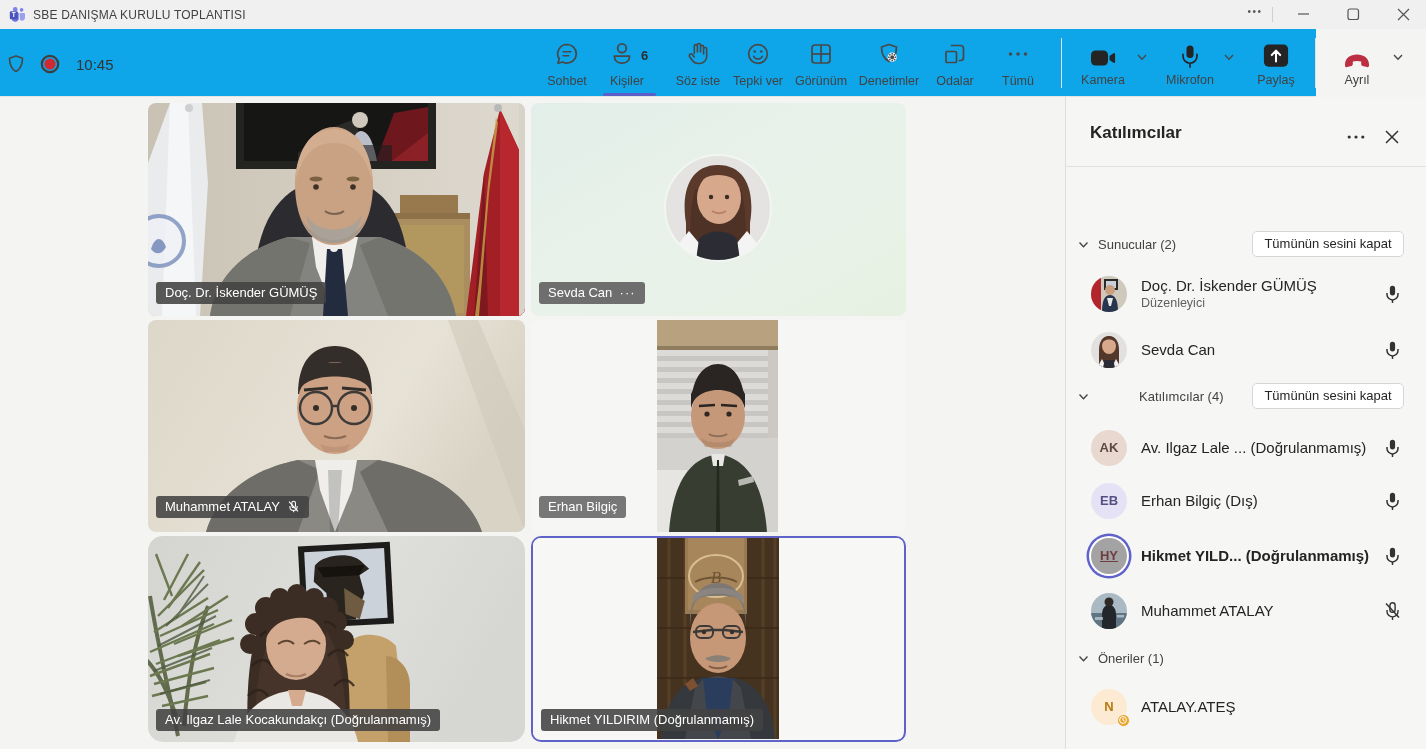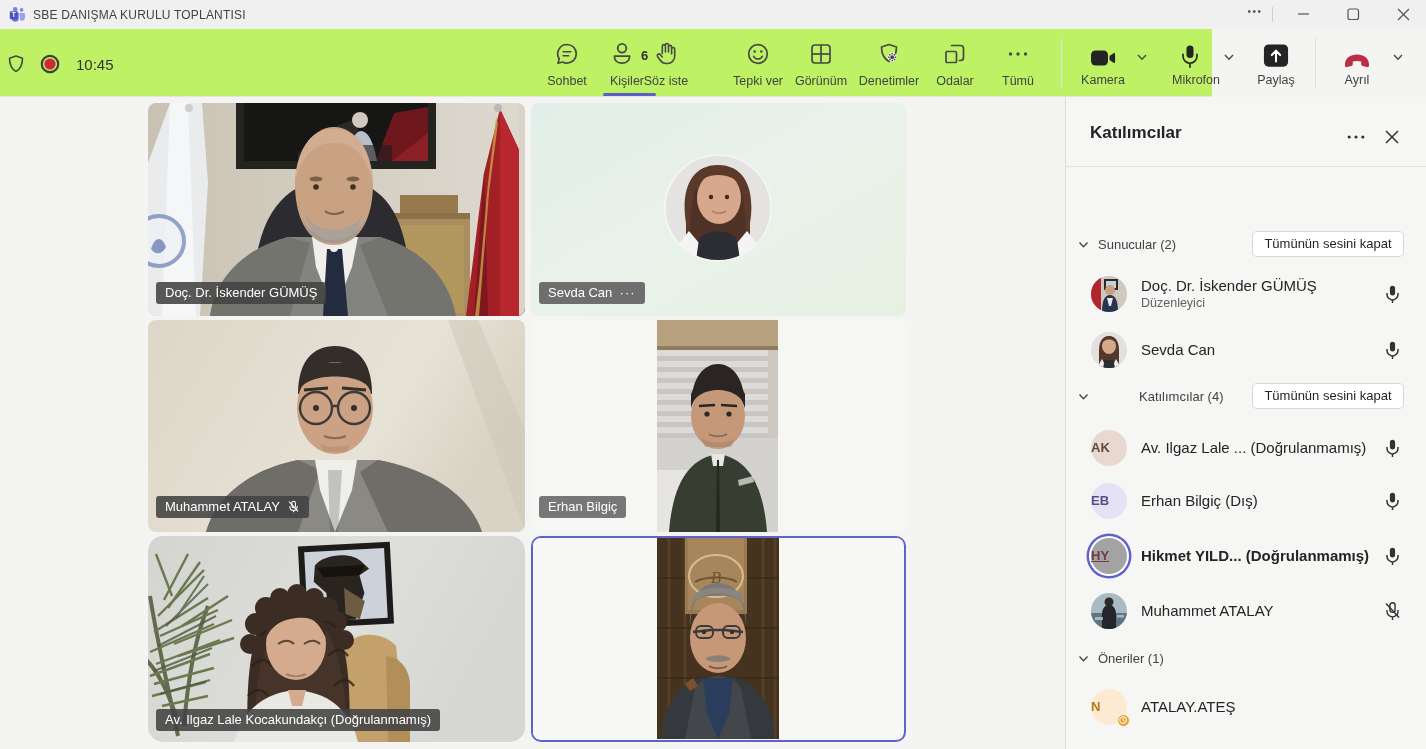--- a/index.html
+++ b/index.html
@@ -7,21 +7,21 @@
   #app { position:relative; width:1426px; height:749px; background:#f4f4f3; }
 
   
   #titlebar { position:absolute; left:0; top:0; width:1426px; height:29px; background:#f0f0f0; }
   #titlebar .ttl { position:absolute; left:33px; top:8px; font-size:12px; color:#424242; letter-spacing:.2px; }
   #tb-dots { position:absolute; left:1243px; top:2px; width:24px; height:22px; color:#555; font-size:10px; letter-spacing:1.5px; text-align:center; line-height:20px;}
   #tb-divider { position:absolute; left:1272px; top:7px; width:1px; height:15px; background:#cfcfcf; }
   .wbtn { position:absolute; top:0px; width:30px; height:28px; color:#444; text-align:center; }
 
   
-  #toolbar { position:absolute; left:0; top:29px; width:1212px; height:68px; background:#bef264; border-bottom:1px solid #e4e4e4; }
+  #toolbar { position:absolute; left:0; top:29px; width:1316px; height:68px; background:#0ea5e9; border-bottom:1px solid #e4e4e4; }
   .titem { position:absolute; top:8px; width:76px; text-align:center; color:#424242; }
   .titem .lbl { display:block; margin-top:37px; font-size:12.5px; color:#424242; }
   .titem svg { position:absolute; left:50%; margin-left:-13px; top:4px; }
   #time { position:absolute; left:76px; top:27px; font-size:15px; color:#333; }
   #kisiler-num { position:absolute; left:52px; top:11px; font-weight:bold; font-size:13px; color:#2e2e2e;}
   #kisiler-line { position:absolute; left:603px; top:64px; width:53px; height:3px; border-radius:2px; background:#5b5fc7; }
   .vdiv { position:absolute; top:9px; width:1px; height:50px; background:#e0e0e0; }
   .rlabel { position:absolute; top:44px; font-size:12.5px; color:#424242; text-align:center; }
   .chev { position:absolute; top:22px; }
 
@@ -31,21 +31,21 @@
   .tile > svg { display:block; }
   .namelabel { position:absolute; left:8px; font-size:13px; color:#fff; background:rgba(66,66,66,.88); padding:3px 9px 4px 9px; border-radius:3px; white-space:nowrap; }
 
   
   #panel { position:absolute; left:1065px; top:97px; width:361px; height:652px; background:#f6f6f5; border-left:1px solid #dddddd; }
   #panel-h { position:absolute; left:24px; top:26px; font-size:17px; font-weight:bold; color:#242424; }
   .sechead { position:absolute; font-size:13px; color:#424242; }
   .mutebtn { position:absolute; width:152px; height:26px; background:#fff; border:1px solid #d6d6d6; border-radius:5px; font-size:13px; color:#242424; text-align:center; line-height:24px; }
   .prow-name { position:absolute; left:1140px; font-size:15px; color:#242424; white-space:nowrap; }
   .prow-sub { position:absolute; left:1140px; font-size:12.5px; color:#616161; }
-  .avatar { position:absolute; left:1090px; width:36px; height:36px; border-radius:50%; text-align:left; font-weight:bold; font-size:13px; line-height:36px; }
+  .avatar { position:absolute; left:1090px; width:36px; height:36px; border-radius:50%; text-align:center; font-weight:bold; font-size:13px; line-height:36px; }
   .pmic { position:absolute; left:1384px; }
 </style>
 </head>
 <body>
 <div id="app">
 
   <div id="titlebar">
     <svg width="17" height="17" style="position:absolute;left:9px;top:6px" viewBox="0 0 17 17">
       <circle cx="6.2" cy="3.2" r="2.3" fill="#7b83eb"></circle>
       <circle cx="12.6" cy="3.9" r="1.8" fill="#7b83eb"></circle>
@@ -89,21 +89,21 @@
 
     <div class="titem" style="left:589px;">
       <svg width="26" height="26" viewBox="0 0 26 26" style="margin-left:-17px;">
         <circle cx="12" cy="7.2" r="4.3" fill="none" stroke="#484848" stroke-width="1.8"></circle>
         <path d="M4.4 15.2 h15.2 c0 4.4 -3.4 7 -7.6 7 s-7.6 -2.6 -7.6 -7 z" fill="none" stroke="#484848" stroke-width="1.8" stroke-linejoin="round"></path>
       </svg>
       <span id="kisiler-num">6</span>
       <span class="lbl">Kişiler</span>
     </div>
 
-    <div class="titem" style="left:628px;text-align:center;">
+    <div class="titem" style="left:660px;text-align:center;">
       <svg width="26" height="26" viewBox="0 0 26 26">
         <path d="M9.3 12.5 V5.2 a1.55 1.55 0 0 1 3.1 0 V11 M12.4 5.6 V4.1 a1.55 1.55 0 0 1 3.1 0 V11 M15.5 5.9 a1.55 1.55 0 0 1 3.1 0 V13 m0-5.1 a1.55 1.55 0 0 1 3.1 .4 V15.2 a7.3 7.3 0 0 1 -7.3 7.3 h-1.2 a7.3 7.3 0 0 1 -6 -3.2 L4.5 15.5 a1.7 1.7 0 0 1 2.8 -1.9 l2 2.4" fill="none" stroke="#484848" stroke-width="1.6" stroke-linecap="round" stroke-linejoin="round"></path>
       </svg>
       <span class="lbl">Söz iste</span>
     </div>
 
     <div class="titem" style="left:720px;">
       <svg width="26" height="26" viewBox="0 0 26 26">
         <circle cx="13" cy="13" r="9.3" fill="none" stroke="#484848" stroke-width="1.7"></circle>
         <circle cx="9.7" cy="10.6" r="1.25" fill="#484848"></circle>
@@ -170,21 +170,21 @@
     <div class="rlabel" style="left:1073px;width:60px;">Kamera</div>
 
     <svg width="24" height="26" style="position:absolute;left:1178px;top:15px" viewBox="0 0 24 28">
       <rect x="8.2" y="1.5" width="7.6" height="13.5" rx="3.8" fill="#242424"></rect>
       <path d="M4.5 11 v2.2 a7.5 7.5 0 0 0 15 0 V11" fill="none" stroke="#242424" stroke-width="1.8" stroke-linecap="round"></path>
       <line x1="12" y1="21" x2="12" y2="25.5" stroke="#242424" stroke-width="1.8"></line>
     </svg>
     <svg class="chev" width="12" height="12" style="left:1223px;" viewBox="0 0 12 12">
         <path d="M2 4 L6 8.2 L10 4" fill="none" stroke="#484848" stroke-width="1.4"></path>
       </svg>
-    <div class="rlabel" style="left:1160px;width:60px;text-align:right;">Mikrofon</div>
+    <div class="rlabel" style="left:1160px;width:60px;">Mikrofon</div>
 
     <svg width="32" height="26" style="position:absolute;left:1260px;top:14px" viewBox="0 0 32 28">
       <rect x="3" y="1.5" width="26" height="24" rx="5" fill="#242424"></rect>
       <path d="M16 20 V9 M11.5 13 L16 8.2 L20.5 13" fill="none" stroke="#fff" stroke-width="2.2" stroke-linecap="round" stroke-linejoin="round"></path>
     </svg>
     <div class="rlabel" style="left:1246px;width:60px;">Paylaş</div>
 
     <div class="vdiv" style="left:1315px;"></div>
     <svg width="34" height="30" style="position:absolute;left:1340px;top:16px" viewBox="0 0 34 30">
       <path d="M5 19.5 C5 13 10.5 9.5 17 9.5 C23.5 9.5 29 13 29 19.5 L29 20.4 C29 21.6 28 22.4 26.9 22.1 L22.7 21 C21.8 20.8 21.2 20 21.2 19.1 L21.2 16.6 C18.5 15.8 15.5 15.8 12.8 16.6 L12.8 19.1 C12.8 20 12.2 20.8 11.3 21 L7.1 22.1 C6 22.4 5 21.6 5 20.4 Z" fill="#bc2f42"></path>
@@ -488,20 +488,21 @@
           <path d="M160 66 C168 52 202 52 210 66 L210 58 C202 47 168 47 160 58 Z" fill="#8a8581"></path>
           <path d="M160 94 L178 92 L192 92 L210 94" stroke="#3c3a38" stroke-width="2.5" fill="none"></path>
           <rect x="163" y="88" width="17" height="12" rx="5" fill="none" stroke="#3c3a38" stroke-width="2"></rect>
           <rect x="190" y="88" width="17" height="12" rx="5" fill="none" stroke="#3c3a38" stroke-width="2"></rect>
           <circle cx="171" cy="94" r="2.2" fill="#33302c"></circle>
           <circle cx="199" cy="94" r="2.2" fill="#33302c"></circle>
           <path d="M172 121 C178 116 192 116 198 121 C192 125 178 125 172 121 Z" fill="#8a8076"></path>
           <path d="M176 128 C180 131 190 131 194 128" fill="none" stroke="#7d5b44" stroke-width="2"></path>
         </g>
       </svg>
+      <div class="namelabel" style="bottom:9px;">Hikmet YILDIRIM (Doğrulanmamış)</div>
     </div>
 
   </div>
 
   <div id="panel">
     <div id="panel-h">Katılımcılar</div>
     <svg width="20" height="20" style="position:absolute;left:280px;top:30px" viewBox="0 0 20 20">
       <circle cx="3.2" cy="10" r="1.6" fill="#333"></circle>
         <circle cx="10" cy="10" r="1.6" fill="#333"></circle>
         <circle cx="16.8" cy="10" r="1.6" fill="#333"></circle>

